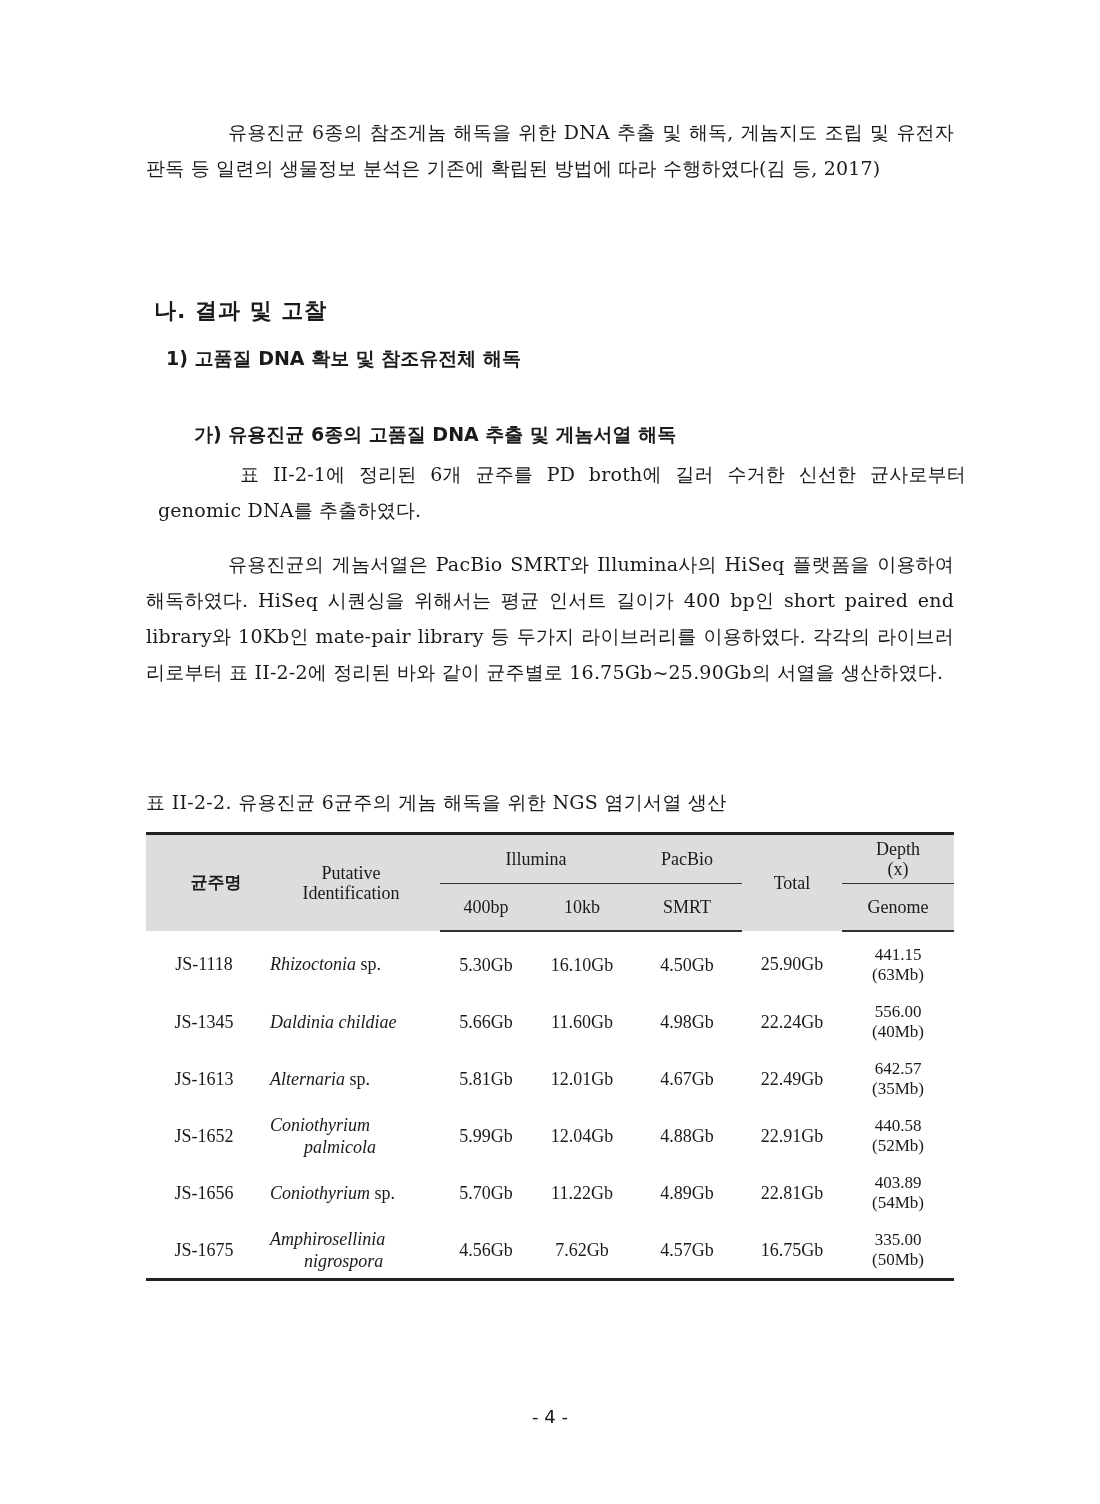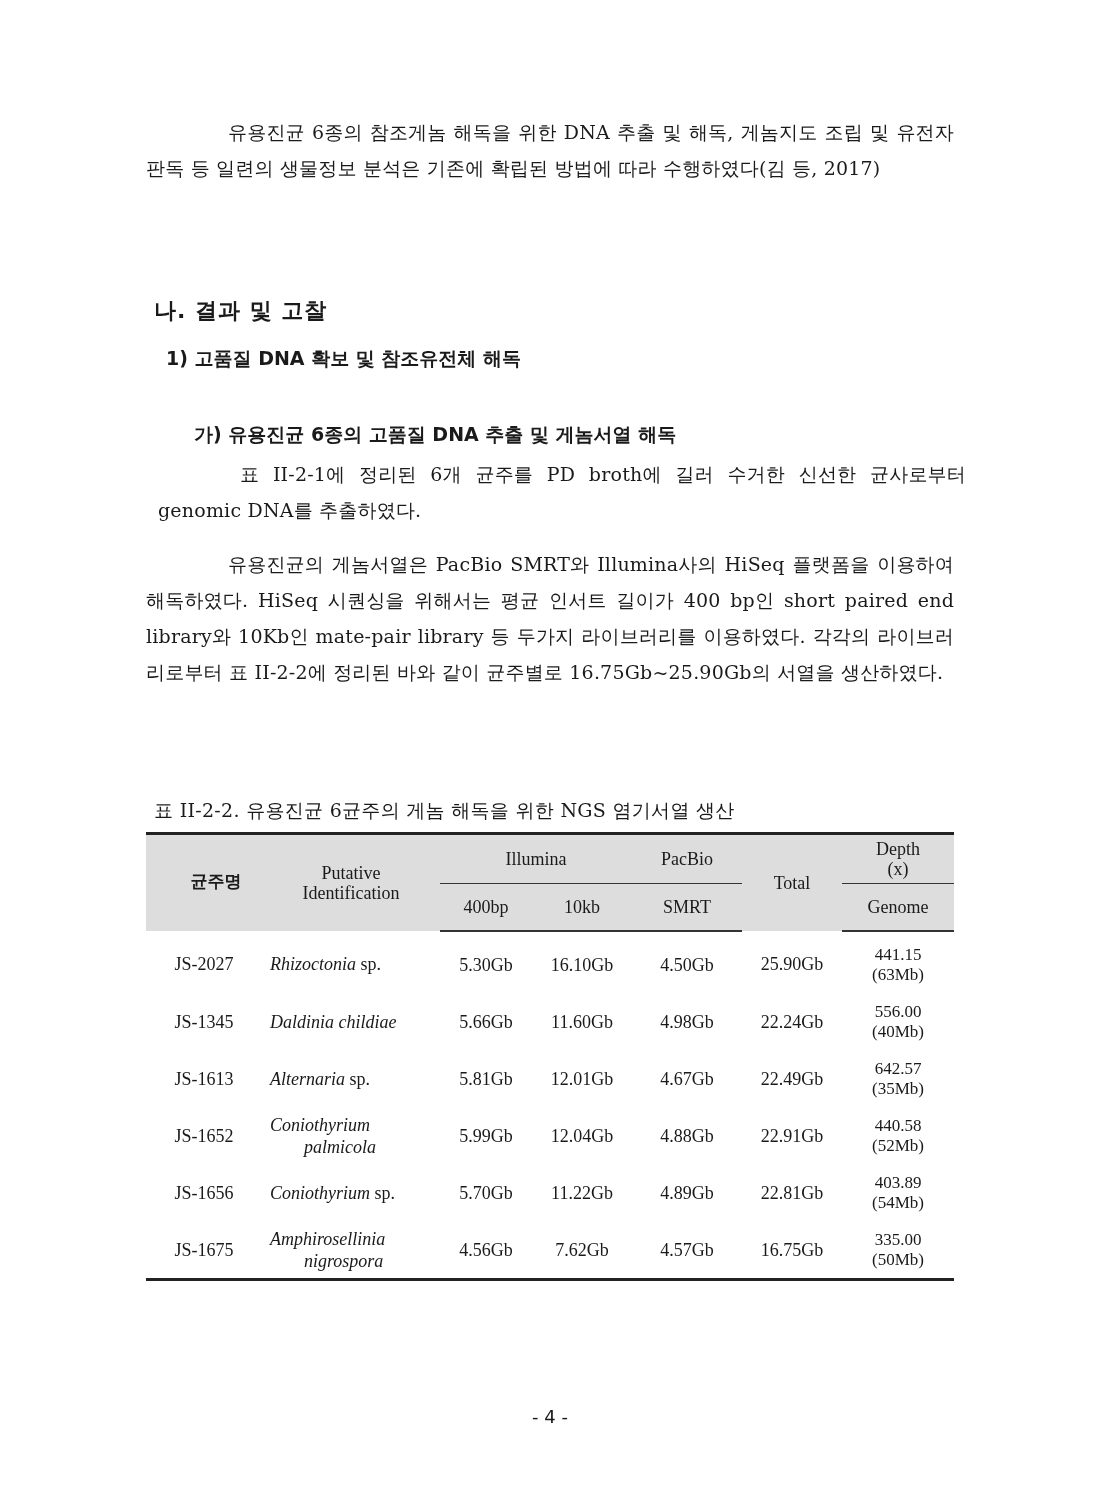--- a/index.html
+++ b/index.html
@@ -59,21 +59,21 @@
       margin: 16px;
       font-family: "DejaVu Sans", "Liberation Sans", sans-serif;
     }
     .para2 { position: absolute; top: 456px; left: 0; width: 808px; margin-left: 12px; }
     .para3 { position: absolute; top: 546px; left: 0; width: 808px; }
     .caption {
       position: absolute;
       top: 790px;
       left: 0;
       font-size: 19px;
-      margin: 8px;
+      margin: 0;
       letter-spacing: 0.3px;
     }
     table.ngs {
       position: absolute;
       top: 832px;
       left: 0;
       width: 808px;
       border-collapse: collapse;
       font-size: 18px;
       font-family: "Liberation Serif", "DejaVu Serif", serif;
@@ -83,21 +83,21 @@
       background: #dddddd;
       font-weight: normal;
       text-align: center;
       padding: 0;
       line-height: 20px;
     }
     table.ngs thead tr.r1 th { height: 48px; }
     table.ngs thead tr.r2 th { height: 46px; border-bottom: 2px solid #333; }
     table.ngs thead th.bold-ko {
       font-weight: bold;
-      font-family: Liberation Mono, monospace;
+      font-family: Liberation Serif, serif;
       font-size: 17px;
       padding-left: 24px;
     }
     table.ngs thead th.underline {
       border-bottom: 1.5px solid #333;
     }
     table.ngs tbody td {
       text-align: center;
       padding: 0;
       height: 57px;
@@ -161,21 +161,21 @@
       </tr>
       <tr class="r2">
         <th>400bp</th>
         <th>10kb</th>
         <th>SMRT</th>
         <th>Genome</th>
       </tr>
     </thead>
     <tbody id="table-body">
   <tr>
-    <td>JS-2027</td>
+    <td>JS-1118</td>
     <td class="species"><span class="it">Rhizoctonia</span><span> sp.</span></td>
     <td>5.30Gb</td>
     <td>16.10Gb</td>
     <td>4.50Gb</td>
     <td>25.90Gb</td>
     <td>
       <span class="depth-val">441.15</span>
       <span class="depth-val">(63Mb)</span>
     </td>
   </tr>

